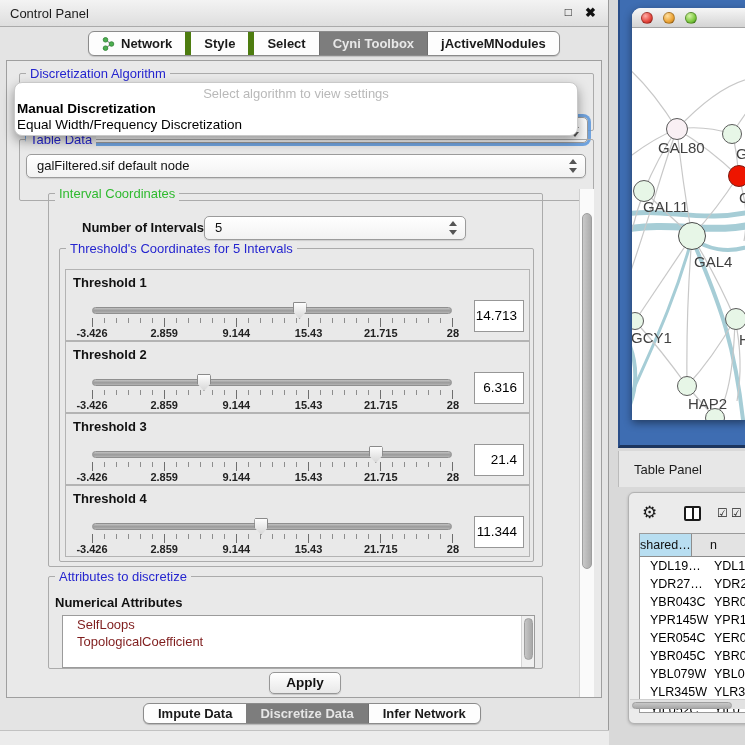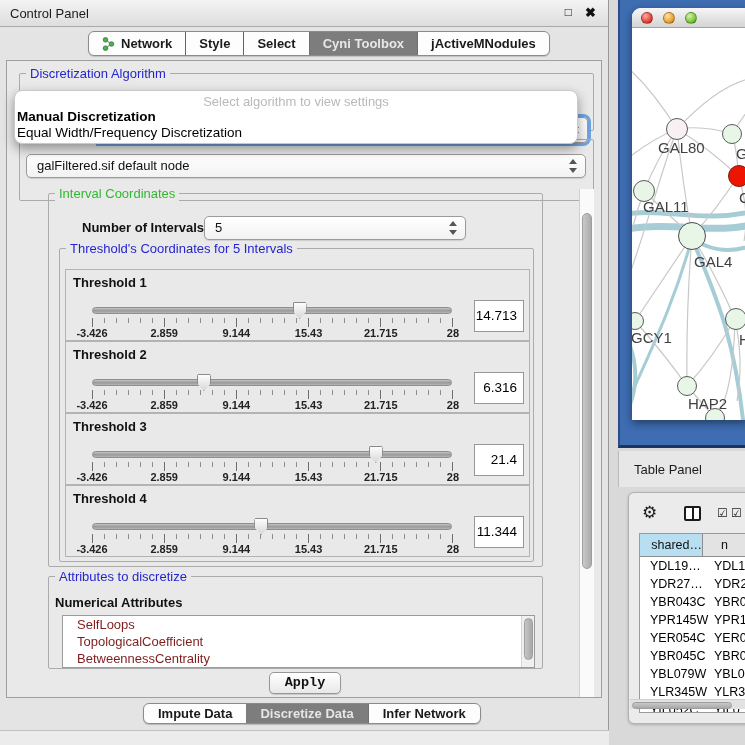--- a/index.html
+++ b/index.html
@@ -8,42 +8,42 @@
 
   
   .cp { position:absolute; left:0; top:0; width:609px; height:745px; background:#e4e4e4; border-right:1px solid #9a9a9a; }
   .cp-titlebar { position:relative; height:27px; background:linear-gradient(#f3f3f3,#dedede); border-bottom:1px solid #aaa; }
   .cp-title { position:absolute; left:10px; top:6px; font-size:13px; color:#1c1c1c; }
   .win-float { position:absolute; right:36px; top:5px; font-size:12px; color:#222; cursor:default; }
   .win-close { position:absolute; right:12px; top:5px; font-size:13px; font-weight:bold; color:#111; cursor:default; }
 
   .tabstrip { position:absolute; left:88px; top:31px; display:flex; height:25px; background:#fdfdfd; border:1px solid #8b8b8b; border-radius:6px; overflow:hidden; font-size:13px; font-weight:bold; color:#1a1a1a; box-shadow:0 1px 1px rgba(0,0,0,.15); }
   .tabstrip .tab { display:flex; align-items:center; padding:0 13px; white-space:nowrap; }
-  .tabstrip .tab.sep { border-left:1px solid #4d7c0f; }
+  .tabstrip .tab.sep { border-left:6px solid #4d7c0f; }
   .tabstrip .tab.selected { background:#7d7d7d; color:#e8e8e8; border-left:1px solid #6f6f6f; }
   .tabstrip .tab.after-selected { border-left:1px solid #6f6f6f; }
   .net-ico { width:13px; height:14px; margin-right:6px; }
 
   .cp-content { position:absolute; left:6px; top:60px; width:596px; height:638px; background:#e9e9e9; border:1px solid #9f9f9f; }
 
   .groupbox { position:absolute; border:1px solid #ababab; border-radius:2px; }
   .groupbox > .gtitle { position:absolute; top:-8px; left:6px; background:#e9e9e9; padding:0 4px; font-size:13px; white-space:nowrap; }
   .gtitle.blue { color:#2525cf; }
   .gtitle.green { color:#2fba2f; }
 
   
   .combo { position:absolute; background:linear-gradient(#ffffff,#f2f2f2); border:1px solid #9b9b9b; border-radius:5px; font-size:13px; color:#111; line-height:22px; padding-left:10px; box-shadow:0 1px 1px rgba(0,0,0,.12); }
   .stepper { position:absolute; right:7px; top:50%; transform:translateY(-50%); width:9px; height:14px; }
   .stepper i { position:absolute; left:0; width:0; height:0; border-left:4.5px solid transparent; border-right:4.5px solid transparent; }
   .stepper .up   { top:0; border-bottom:5px solid #555; }
   .stepper .down { bottom:0; border-top:5px solid #555; }
   .combo.focus-ring { box-shadow:0 0 0 3px rgba(90,150,220,.85); }
 
   
-  .popup { position:absolute; left:7px; top:21px; width:564px; height:54px; background:#fff; border:1px solid #c9c9c9; border-radius:8px; box-shadow:0 5px 12px rgba(0,0,0,.38); z-index:6; padding-top:3px;margin-top:8px; }
+  .popup { position:absolute; left:7px; top:21px; width:564px; height:54px; background:#fff; border:1px solid #c9c9c9; border-radius:8px; box-shadow:0 5px 12px rgba(0,0,0,.38); z-index:6; padding-top:3px; }
   .popup .hint { text-align:center; font-size:13px; color:#b9b9b9; line-height:15px; }
   .popup .opt  { font-size:13.5px; color:#000; line-height:16px; padding-left:2px; white-space:nowrap; }
   .popup .opt.bold { font-weight:bold; }
 
   
   .vscroll { position:absolute; background:#fafafa; border-left:1px solid #d0d0d0; }
   .vscroll .thumb { position:absolute; left:2px; width:10px; background:linear-gradient(90deg,#c9c9c9,#ababab); border-radius:6px; border:1px solid #9e9e9e; }
 
   
   .thr-panel { position:absolute; left:5px; width:465px; height:72px; border:1px solid #b3b3b3; background:#e9e9e9; }
@@ -56,21 +56,21 @@
   .ticklabels { position:absolute; left:2px; top:57px; width:409px; display:flex; justify-content:space-between; }
   .ticklabels span { width:48px; text-align:center; font-size:11px; font-weight:bold; color:#222; }
   .thr-value { position:absolute; left:408px; top:30px; width:50px; height:32px; background:#fff; border:1px solid #979797; font-size:13.5px; color:#000; text-align:right; line-height:30px; padding-right:6px; }
 
   
   .listbox { position:absolute; left:13px; top:38px; width:473px; height:53px; background:#fff; border:1px solid #9b9b9b; overflow:hidden; }
   .listbox .item { font-size:13px; color:#7f1d1d; line-height:17px; padding-left:14px; white-space:nowrap; }
   .list-scroll { position:absolute; right:0; top:0; width:13px; height:100%; background:#f0f0f0; border-left:1px solid #d5d5d5; }
   .list-scroll .thumb { position:absolute; left:1.5px; top:2px; width:9px; height:42px; background:linear-gradient(90deg,#c6c6c6,#a8a8a8); border-radius:5px; border:1px solid #9e9e9e; }
 
-  .apply-btn { position:absolute; left:262px; top:611px; width:72px; height:22px; background:linear-gradient(#ffffff,#e8e8e8); border:1px solid #979797; border-radius:5px; font-size:13.5px; font-weight:bold; color:#111; text-align:center; line-height:20px; box-shadow:0 1px 1px rgba(0,0,0,.15);font-family:Liberation Mono, monospace; }
+  .apply-btn { position:absolute; left:262px; top:611px; width:72px; height:22px; background:linear-gradient(#ffffff,#e8e8e8); border:1px solid #979797; border-radius:5px; font-size:13.5px; font-weight:bold; color:#111; text-align:center; line-height:20px; box-shadow:0 1px 1px rgba(0,0,0,.15); }
 
   .bottom-tabs { position:absolute; left:143px; top:703px; display:flex; height:21px; background:#fdfdfd; border:1px solid #8b8b8b; border-radius:6px; overflow:hidden; font-size:13px; font-weight:bold; color:#1a1a1a; box-shadow:0 1px 1px rgba(0,0,0,.2); }
   .bottom-tabs .tab { padding:0 14px; line-height:20px; }
   .bottom-tabs .tab.selected { background:#7d7d7d; color:#e6e6e6; }
   .bottom-tabs .tab.last { border-left:1px solid #6f6f6f; }
   .cp-footer { position:absolute; left:0; top:730px; width:609px; height:15px; background:#ececec; border-top:1px solid #c2c2c2; }
 
   
   .net-frame { position:absolute; left:618px; top:0; width:127px; height:448px; background:#3e6db2; border-left:2px solid #2a4d87; border-bottom:3px solid #1c355e; }
   .mac-win { position:absolute; left:12px; top:8px; width:116px; height:412px; background:#fff; border-radius:9px 0 0 0; box-shadow:0 3px 8px rgba(0,0,0,.45); }
@@ -91,21 +91,21 @@
   .tp-bar { position:absolute; left:618px; top:451px; width:127px; height:36px; background:#e7e7e7; border-left:1px solid #bbb; }
   .tp-title { position:absolute; left:15px; top:11px; font-size:13px; color:#1c1c1c; }
   .tp-panel { position:absolute; left:628px; top:492px; width:130px; height:232px; background:#ebebeb; border:1px solid #b2b2b2; border-radius:6px; box-shadow:0 1px 3px rgba(0,0,0,.2); }
   .tp-toolbar { position:absolute; left:0; top:0; width:100%; height:40px; }
   .gear-ico { position:absolute; left:13px; top:11px; font-size:17px; color:#1a1a1a; line-height:17px; }
   .split-ico { position:absolute; left:55px; top:13px; width:17px; height:15px; border:2px solid #1a1a1a; border-radius:2px; background:#fff; }
   .split-ico::after { content:""; position:absolute; left:5.5px; top:0; width:2px; height:11px; background:#1a1a1a; }
   .cb-ico { position:absolute; top:13px; font-size:12px; color:#1a1a1a; }
   .tp-table { position:absolute; left:10px; top:40px; width:120px; height:180px; background:#fff; border:1px solid #9a9a9a; overflow:hidden; font-size:12.5px; }
   .tp-head { display:flex; height:23px; border-bottom:1px solid #8d8d8d; }
-  .tp-head .hc1 { width:63px; background:#b8def1; border-right:1px solid #8d8d8d; text-align:right; line-height:22px; color:#111; }
+  .tp-head .hc1 { width:52px; background:#b8def1; border-right:1px solid #8d8d8d; text-align:left; line-height:22px; color:#111; }
   .tp-head .hc2 { flex:1; background:#e3e3e3; padding-left:18px; line-height:22px; color:#111; }
   .tp-row { display:flex; height:18px; line-height:18px; color:#000; }
   .tp-row .c1 { width:68px; padding-left:10px; white-space:nowrap; }
   .tp-row .c2 { flex:1; padding-left:6px; white-space:nowrap; overflow:hidden; }
   .tp-hscroll { position:absolute; left:1px; bottom:14px; width:117px; height:10px; background:#e2e2e2; border-top:1px solid #cfcfcf; }
   .tp-hscroll .thumb { position:absolute; left:2px; top:1.5px; width:100px; height:7px; background:linear-gradient(#c8c8c8,#a9a9a9); border-radius:4px; border:1px solid #9e9e9e; }
 </style>
 </head>
 <body>
 
@@ -285,21 +285,20 @@
         </div>
       </div>
     </div>
 
     <div class="groupbox" style="left:41px; top:515px; width:495px; height:93px;">
       <span class="gtitle blue">Attributes to discretize</span>
       <div style="position:absolute; left:6px; top:18px; font-size:13px; font-weight:bold; color:#111;">Numerical Attributes</div>
       <div class="listbox">
         <div class="item">SelfLoops</div>
         <div class="item">TopologicalCoefficient</div>
-        <div class="item">BetweennessCentrality</div>
         <div class="list-scroll">
             <div class="thumb"></div>
           </div>
       </div>
     </div>
 
     <button class="apply-btn">Apply</button>
 
     <div class="vscroll" style="left:572px; top:128px; width:15px; height:508px;">
       <div class="thumb" style="top:24px; height:356px;"></div>

